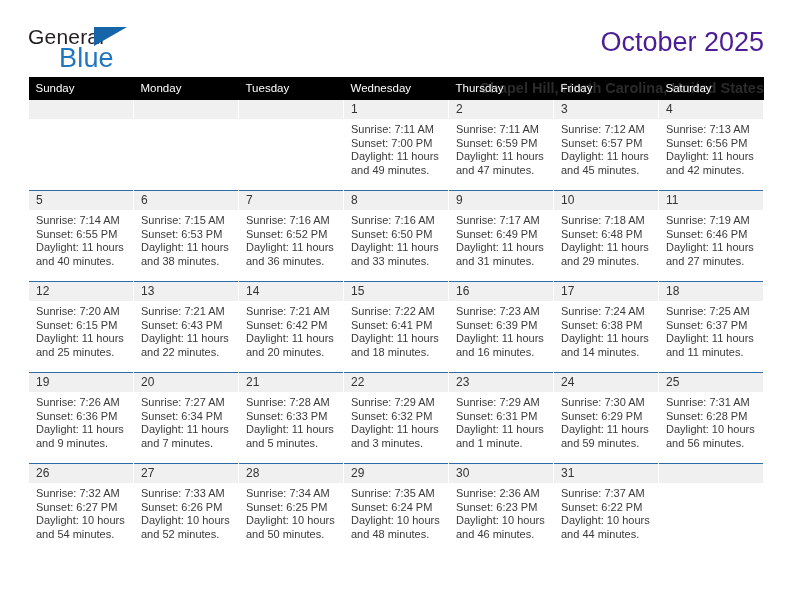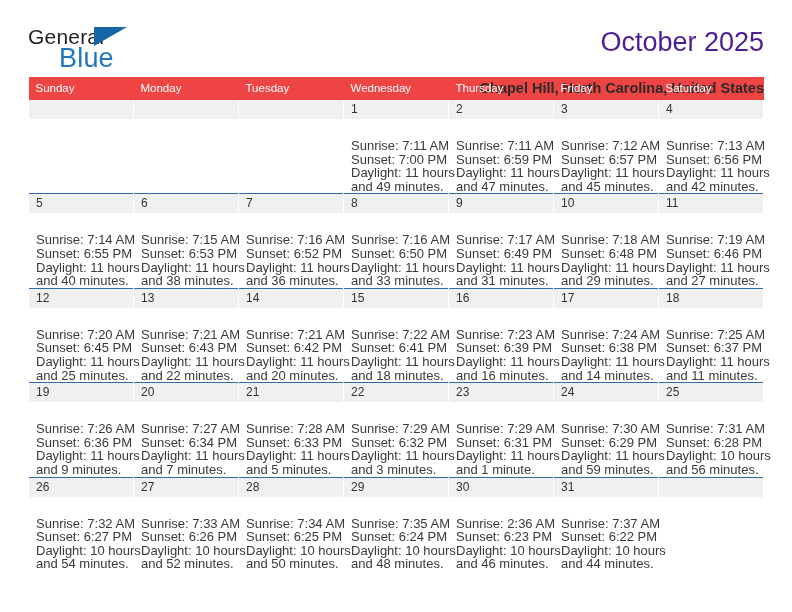--- a/index.html
+++ b/index.html
@@ -86,21 +86,21 @@
   }
 
   
   .cal {
     width: 736px;
     border-collapse: collapse;
     table-layout: fixed;
     margin-top: 3px;
   }
   .cal th {
-    background: #ef4444;
+    background: #000000;
     color: #ffffff;
     font-size: 11.5px;
     font-weight: normal;
     text-align: left;
     padding: 5px 0 6px 7px;
     height: 20px;
     box-sizing: border-box;
   }
   .cal td {
     width: 105.14px;
@@ -122,24 +122,23 @@
     padding: 3px 0 3px 7px;
     height: 19px;
     box-sizing: border-box;
     line-height: 13px;
   }
   .daynum.empty {
     color: transparent;
   }
   .info {
     padding: 4px 6px 0 7px;
-    font-size: 13px;
+    font-size: 11px;
     line-height: 13.6px;
     color: #3a3a3a;
-    margin-top: 16px;
   }
   .info div {
     white-space: nowrap;
   }
 </style>
 </head>
 <body>
 
 <div class="page">
 
@@ -281,21 +280,21 @@
               <div>Daylight: 11 hours</div>
               <div>and 27 minutes.</div>
             </div>
           </td>
         </tr>
         <tr class="week">
           <td>
             <div class="daynum">12</div>
             <div class="info">
               <div>Sunrise: 7:20 AM</div>
-              <div>Sunset: 6:45 PM</div>
+              <div>Sunset: 6:15 PM</div>
               <div>Daylight: 11 hours</div>
               <div>and 25 minutes.</div>
             </div>
           </td>
           <td>
             <div class="daynum">13</div>
             <div class="info">
               <div>Sunrise: 7:21 AM</div>
               <div>Sunset: 6:43 PM</div>
               <div>Daylight: 11 hours</div>

